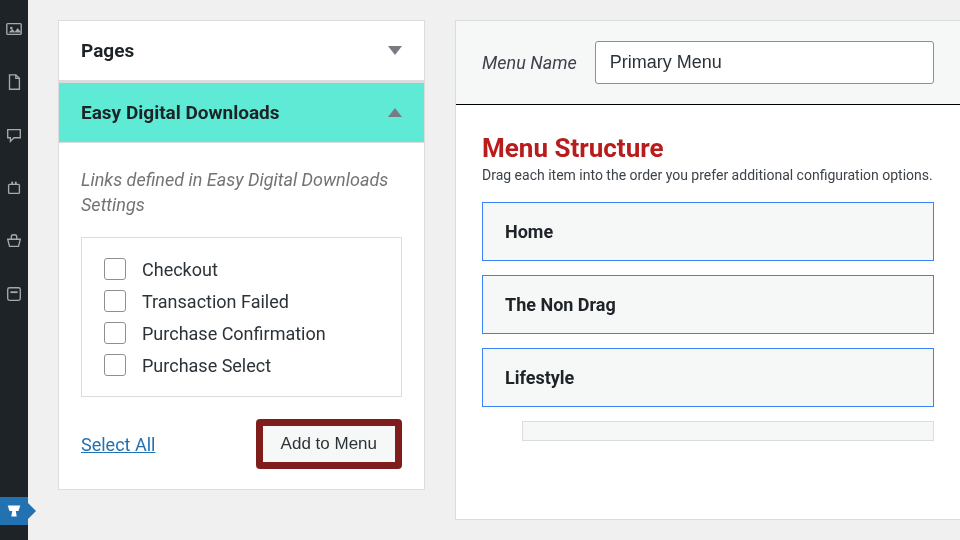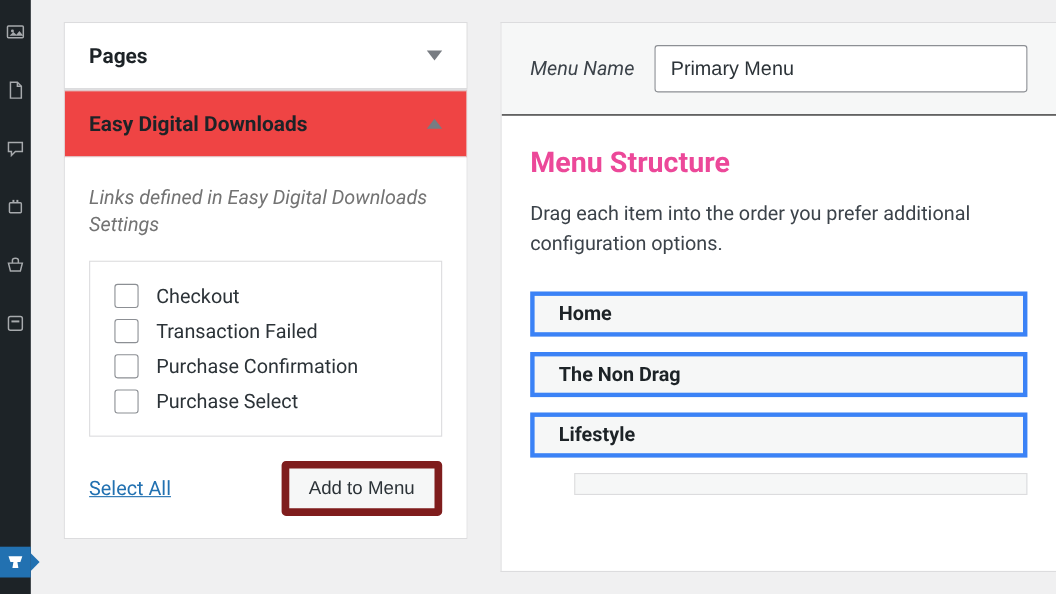--- a/index.html
+++ b/index.html
@@ -78,21 +78,21 @@
       display: flex;
       align-items: center;
       justify-content: space-between;
       padding: 18px 22px;
       cursor: pointer;
     }
     .accordion-header.collapsed {
       background: #fff;
     }
     .accordion-header.expanded {
-      background: #ef4444;
+      background: #5eead4;
       border-top: 1px solid #dcdcde;
       border-bottom: 1px solid #dcdcde;
     }
     .accordion-title {
       font-size: 19px;
       font-weight: 700;
       color: #1d2327;
     }
     .accordion-arrow {
       width: 0;
@@ -193,33 +193,33 @@
       border-radius: 3px;
       background: #fff;
       color: #2c3338;
     }
     .menu-body {
       padding: 28px 26px;
     }
     .menu-structure-title {
       font-size: 26px;
       font-weight: 700;
-      color: #ec4899;
-      margin-bottom: 18px;
+      color: #b91c1c;
+      margin-bottom: 2px;
     }
     .menu-structure-desc {
-      font-size: 18px;
+      font-size: 14px;
       color: #3c434a;
       line-height: 1.5;
-      margin-bottom: 30px;
+      margin-bottom: 16px;
     }
     .menu-item {
-      border: 4px solid #3b82f6;
+      border: 1px solid #3b82f6;
       background: #f6f7f7;
-      padding: 6px 22px;
+      padding: 18px 22px;
       margin-bottom: 14px;
       font-size: 18px;
       font-weight: 700;
       color: #1d2327;
     }
     .menu-item-sub {
       margin-left: 40px;
       border: 1px solid #dcdcde;
       background: #f6f7f7;
       padding: 12px 22px 0 22px;

